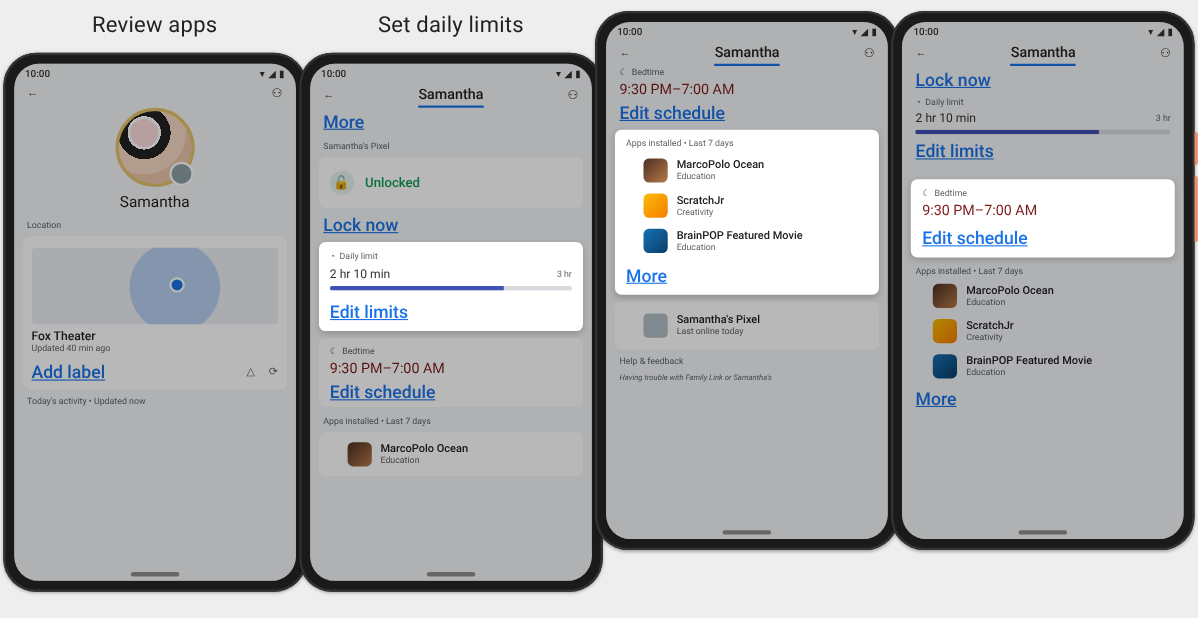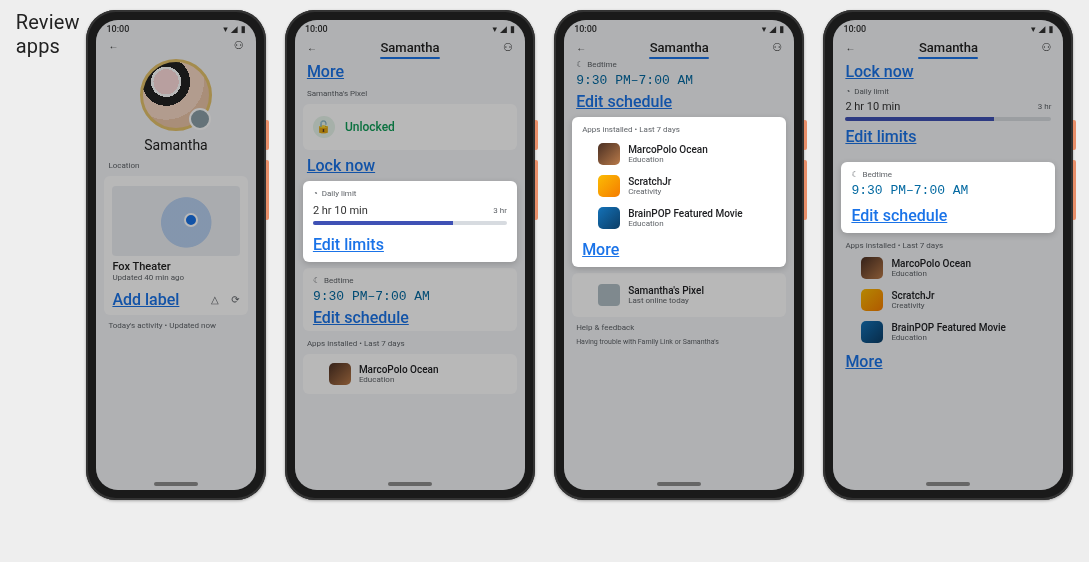--- a/index.html
+++ b/index.html
@@ -8,21 +8,22 @@
     background: #eeeeee;
     width: 1089px;
     height: 562px;
     display: flex;
     justify-content: space-around;
     align-items: flex-start;
     padding: 10px 6px 0 6px;
   }
   .col {
     display: flex;
-    align-items: flex-start;
+    flex-direction: column;
+    align-items: center;
     width: 250px;
   }
   .col-title {
     font-size: 20px;
     font-weight: 400;
     color: #222;
     margin-bottom: 14px;
     letter-spacing: .2px;
   }
   .phone {
@@ -155,21 +156,21 @@
   .app-item{display:flex;align-items:center;gap:8px;padding:5px 16px;}
   .app-ico{
     width:22px;height:22px;border-radius:5px;flex:none;
   }
   .app-ico.marco{background:linear-gradient(135deg,#4a2f23,#b97a49);}
   .app-ico.scratch{background:linear-gradient(135deg,#fbbc04,#f57c00);}
   .app-ico.brainpop{background:linear-gradient(135deg,#1472b8,#0b3d66);}
   .app-name{font-size:10px;font-weight:500;color:#202124;line-height:1.1;}
   .app-cat{font-size:8px;color:#5f6368;}
   .thin-label{font-size:8px;color:#5f6368;display:flex;align-items:center;gap:4px;}
-  .big-time{font-size:13px;font-weight:400;color:#0369a1;margin:4px 0;font-family:Liberation Mono, monospace;}
+  .big-time{font-size:13px;font-weight:400;color:#7f1d1d;margin:4px 0;}
   .chip-row{display:flex;gap:14px;padding:6px 12px;font-size:10px;color:#5f6368;}
 </style>
 </head>
 <body>
 
 <div class="col">
   <div class="col-title">Review apps</div>
   <div class="phone">
     <div class="side-btn a"></div>
     <div class="side-btn b"></div>
@@ -204,20 +205,21 @@
       </div>
       <div class="muted" style="margin:4px 12px;">Today's activity • Updated now</div>
 
       <div class="dim"></div>
       <div class="home-bar"></div>
     </div>
   </div>
 </div>
 
 <div class="col">
+  <div class="col-title">Set daily limits</div>
   <div class="phone">
     <div class="side-btn a"></div>
     <div class="side-btn b"></div>
     <div class="screen">
       <div class="status">
         <span>10:00</span>
         <span class="icons"><span>▾</span><span>◢</span><span>▮</span></span>
       </div>
       <div class="appbar">
         <span class="ico">←</span>
@@ -335,21 +337,21 @@
       <div class="card" style="padding:6px 10px;">
         <div class="app-item">
           <div class="app-ico" style="background:#b0bec5;border-radius:4px;"></div>
           <div>
               <div class="app-name">Samantha's Pixel</div>
               <div class="app-cat">Last online today</div>
             </div>
         </div>
       </div>
       <div class="muted" style="margin:6px 12px 0;">Help &amp; feedback</div>
-      <div class="muted" style="margin:6px 12px 4px;font-size:7px;">Having trouble with Family Link or Samantha's</div>
+      <div class="muted" style="margin:6px 12px 4px;font-size:7px;font-style:italic;">Having trouble with Family Link or Samantha's</div>
 
       <div class="dim"></div>
       <div class="home-bar"></div>
     </div>
   </div>
 </div>
 
 <div class="col">
   <div class="phone">
     <div class="side-btn a"></div>

